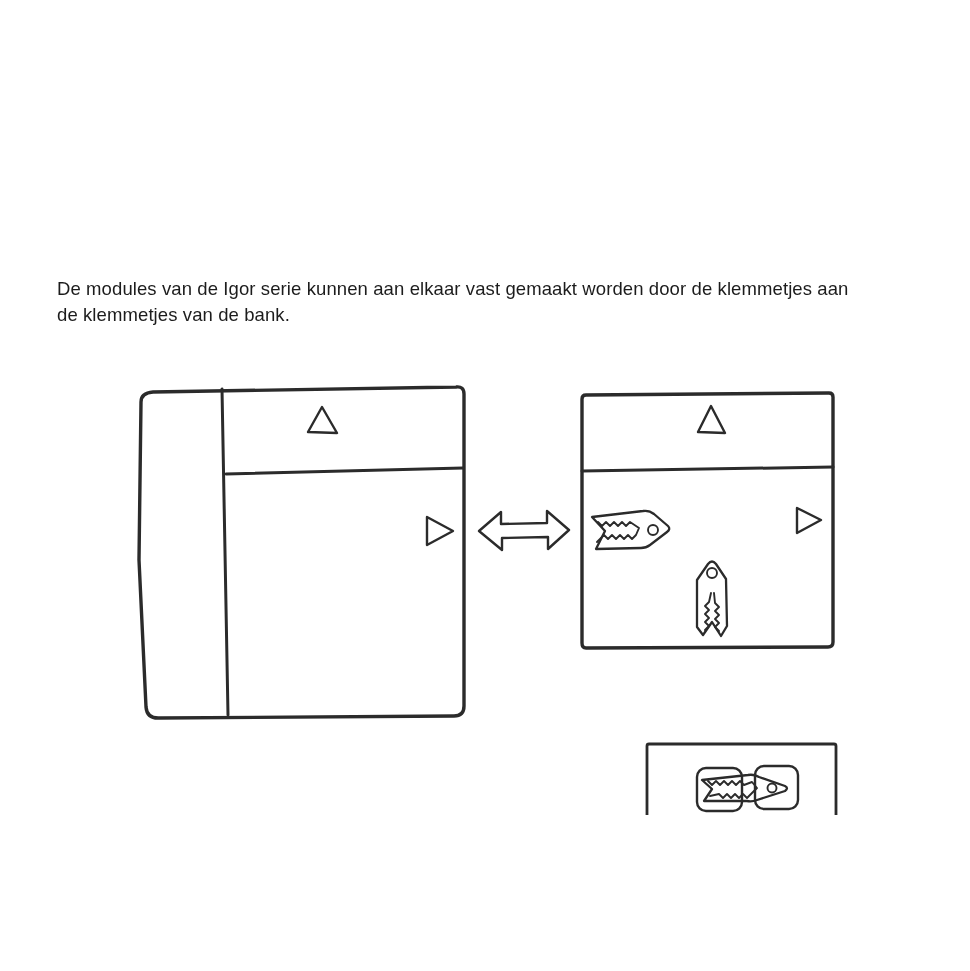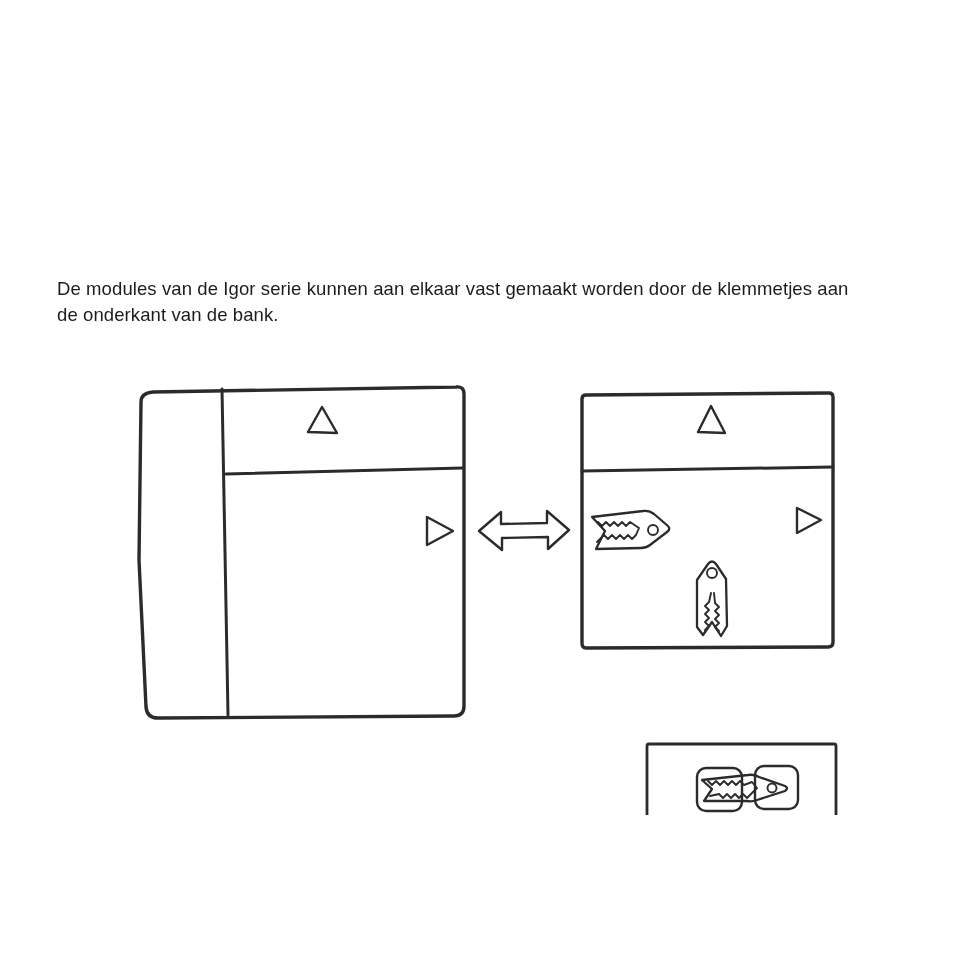--- a/index.html
+++ b/index.html
@@ -38,21 +38,21 @@
   .w-clip  { stroke-width:2.3; }
   .w-teeth { stroke-width:1.9; }
 </style>
 </head>
 <body>
 
 <div class="canvas">
 
   <div class="instruction" style="color: rgb(28, 28, 28);">
     <div>De modules van de Igor serie kunnen aan elkaar vast gemaakt worden door de klemmetjes aan</div>
-    <div>de onderkant van de bank.</div>
+    <div>de klemmetjes van de bank.</div>
   </div>
 
   <svg class="figure" viewBox="0 0 970 971" aria-hidden="true">
 
     <g>
       <path class="ink w-body" d="M153,392 L456,387 Q464,386 464,394 L464,706 Q464,716 454,716 L160,718 Q147,719 146,707 L139,560 L141,402 Q141,393 153,392 Z"></path>
       <path class="ink w-line" d="M222,389 L228,715"></path>
       <path class="ink w-line" d="M226,474 L463,468"></path>
       <path class="ink w-shape" d="M322,407 L337,433 L308,432 Z"></path>
       <path class="ink w-shape" d="M427,517 L453,531 L427,545 Z"></path>

